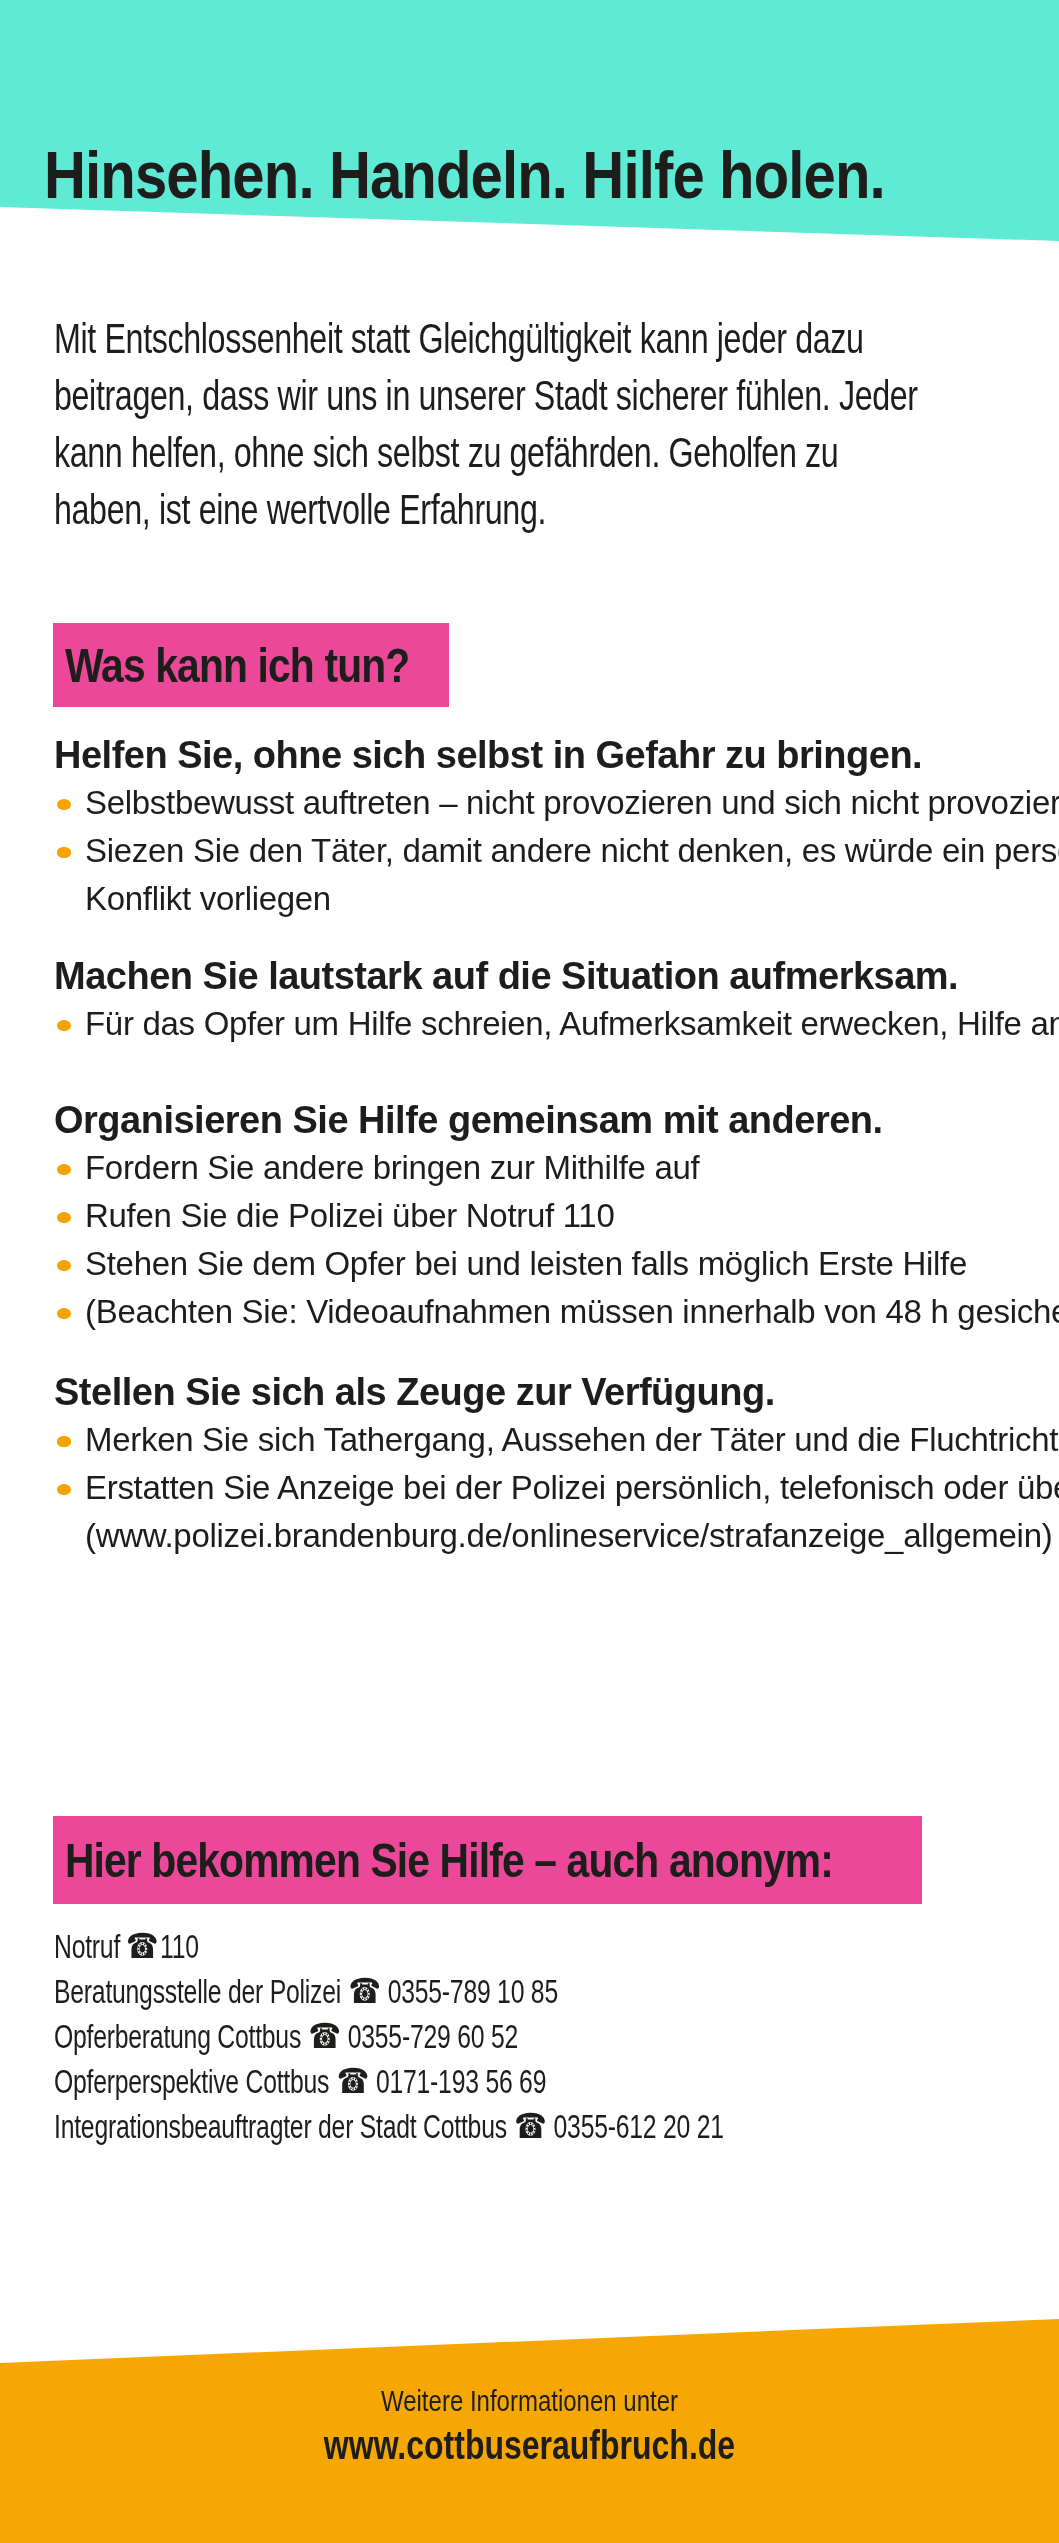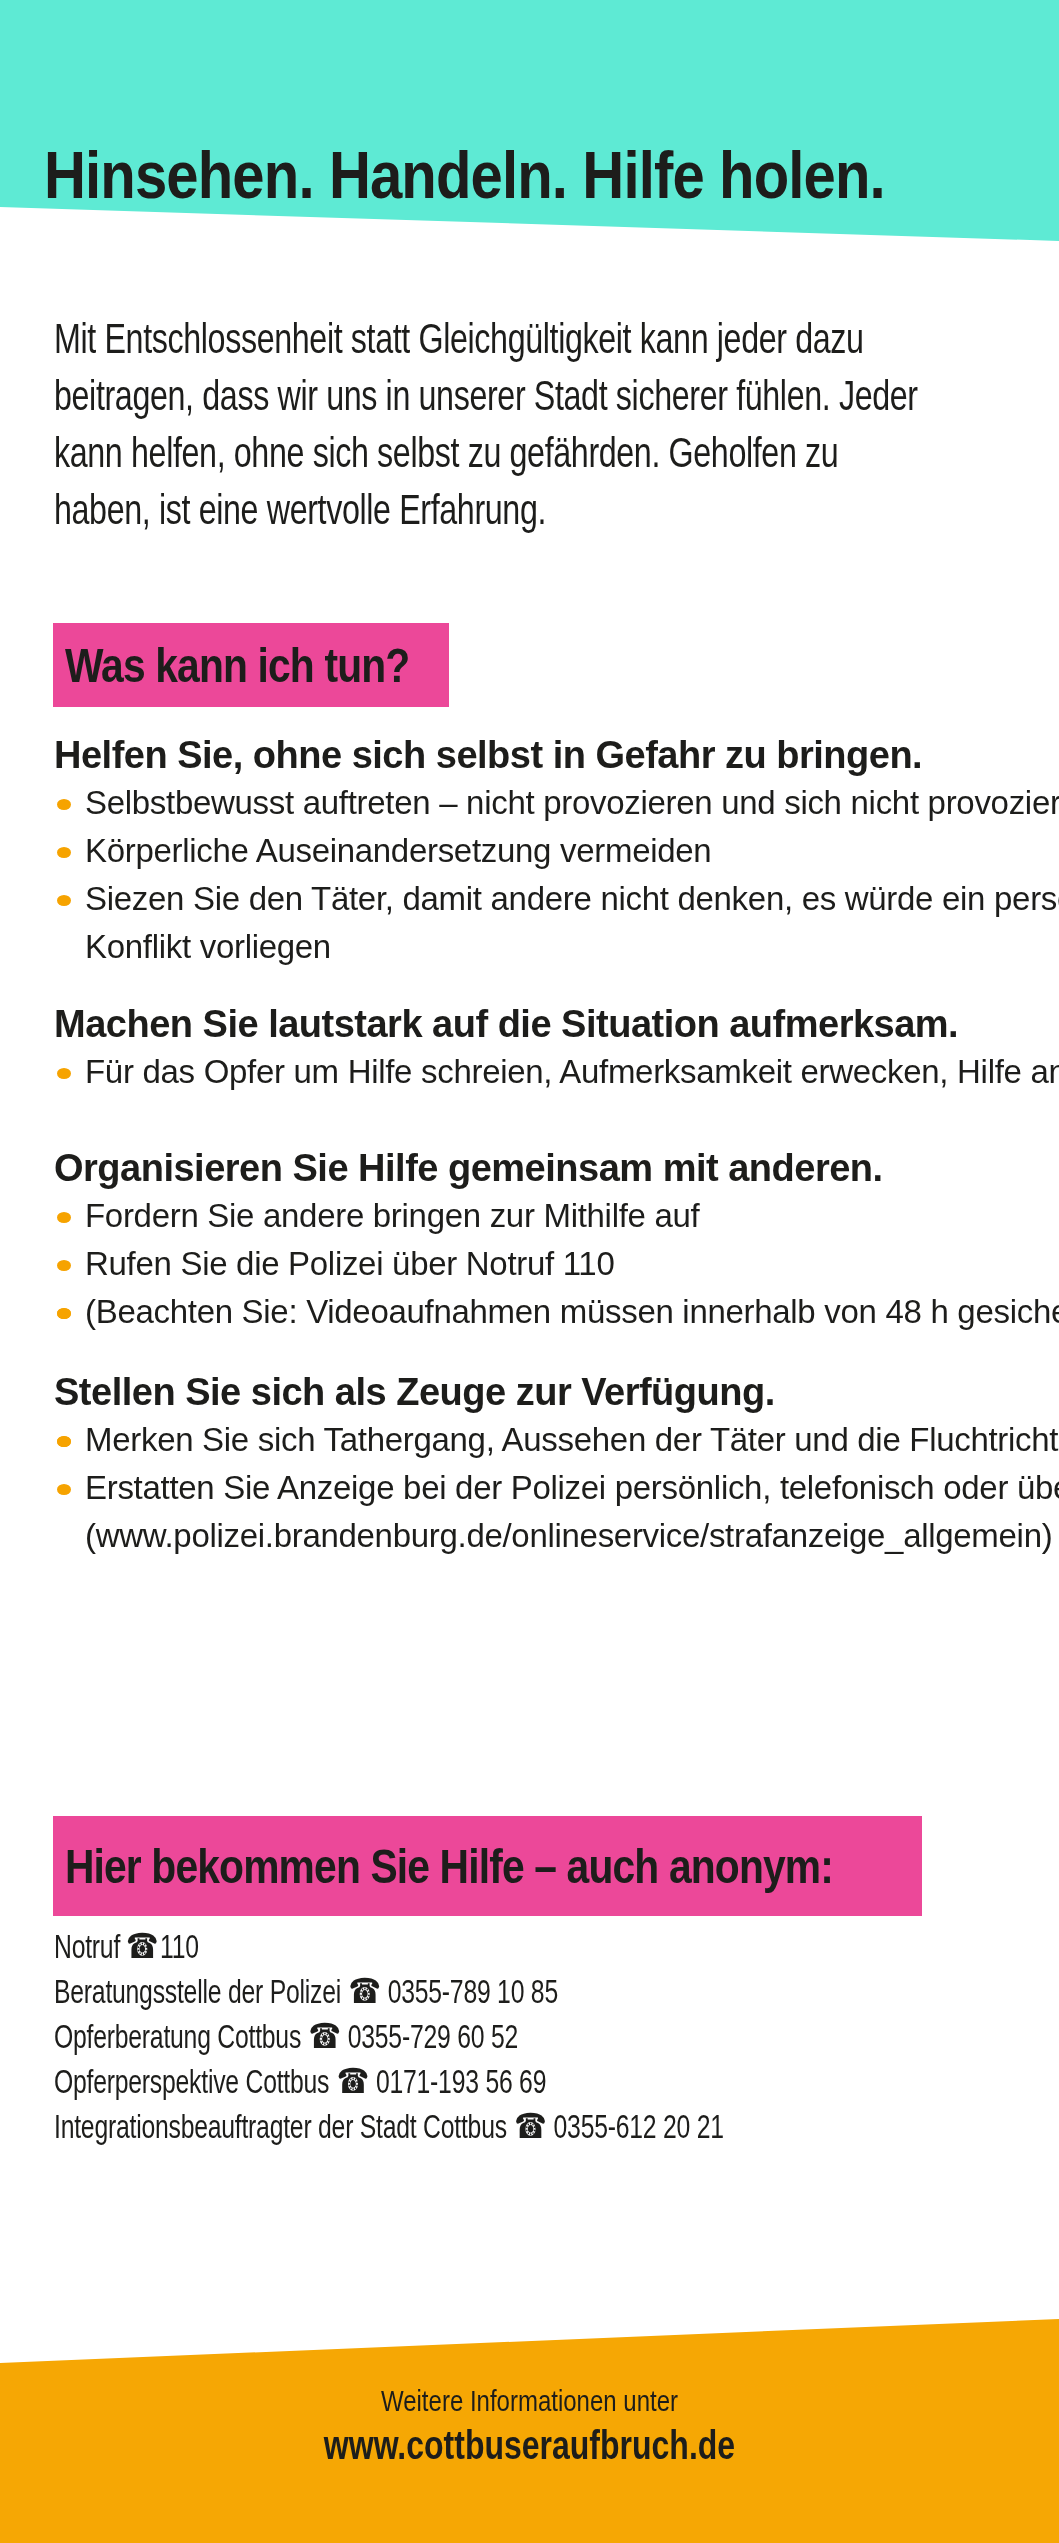--- a/index.html
+++ b/index.html
@@ -29,21 +29,21 @@
     transform:scaleX(0.88);transform-origin:0 0;white-space:nowrap;color:#1d1d1b;
   }
   
   .intro{position:absolute;left:54px;top:310px;width:1400px;}
   .iline{font-size:43px;line-height:57px;white-space:nowrap;letter-spacing:-0.5px;}
   
   .hbox{
     position:absolute;background:#ec4899;display:flex;align-items:center;
   }
   .hbox1{left:53px;top:623px;width:396px;height:84px;}
-  .hbox2{left:53px;top:1816px;width:869px;height:100px;}
+  .hbox2{left:53px;top:1816px;width:869px;height:88px;}
   .hbox .bt{
     font-size:48px;font-weight:bold;letter-spacing:-1px;white-space:nowrap;
     padding-left:14px;transform:scaleX(0.85);transform-origin:0 50%;color:#1d1d1b;
   }
   
   .content{position:absolute;left:54px;top:731px;width:1400px;}
   .heading{font-size:38px;line-height:48px;font-weight:bold;letter-spacing:-0.5px;white-space:nowrap;}
   .section .heading{margin:0;}
   .s2{margin-top:29px;}
   .s3{margin-top:48px;}
@@ -85,33 +85,33 @@
     </div>
 
   <div class="hbox hbox1">
     <span class="bt">Was kann ich tun?</span>
   </div>
 
   <div class="content" id="content">
       <section class="section s1">
         <div class="heading">Helfen Sie, ohne sich selbst in Gefahr zu bringen.</div>
         <div class="bline"><span class="dot"></span><span class="t">Selbstbewusst auftreten – nicht provozieren und sich nicht provozieren lassen</span></div>
-        <div class="bline"><span class="dot"></span><span class="t">Körperliche Auseinandersetzung vermeiden</span></div>
+        <div class="bline"><span class="dot"></span></div>
         <div class="bline"><span class="dot"></span><span class="t">Siezen Sie den Täter, damit andere nicht denken, es würde ein persönlicher</span></div>
         <div class="bline cont"><span class="t">Konflikt vorliegen</span></div>
       </section>
       <section class="section s2">
         <div class="heading">Machen Sie lautstark auf die Situation aufmerksam.</div>
         <div class="bline"><span class="dot"></span><span class="t">Für das Opfer um Hilfe schreien, Aufmerksamkeit erwecken, Hilfe anbieten</span></div>
       </section>
       <section class="section s3">
         <div class="heading">Organisieren Sie Hilfe gemeinsam mit anderen.</div>
         <div class="bline"><span class="dot"></span><span class="t">Fordern Sie andere bringen zur Mithilfe auf</span></div>
         <div class="bline"><span class="dot"></span><span class="t">Rufen Sie die Polizei über Notruf 110</span></div>
-        <div class="bline"><span class="dot"></span></div>
+        <div class="bline"><span class="dot"></span><span class="t">Stehen Sie dem Opfer bei und leisten falls möglich Erste Hilfe</span></div>
         <div class="bline"><span class="dot"></span></div>
         <div class="bline cont"><span class="t">(Beachten Sie: Videoaufnahmen müssen innerhalb von 48 h gesichert werden.)</span></div>
       </section>
       <section class="section s4">
         <div class="heading">Stellen Sie sich als Zeuge zur Verfügung.</div>
         <div class="bline"><span class="dot"></span></div>
         <div class="bline"><span class="dot"></span><span class="t">Merken Sie sich Tathergang, Aussehen der Täter und die Fluchtrichtung</span></div>
         <div class="bline"><span class="dot"></span><span class="t">Erstatten Sie Anzeige bei der Polizei persönlich, telefonisch oder über das Internet</span></div>
         <div class="bline cont"><span class="t">(www.polizei.brandenburg.de/onlineservice/strafanzeige_allgemein)</span></div>
       </section>

